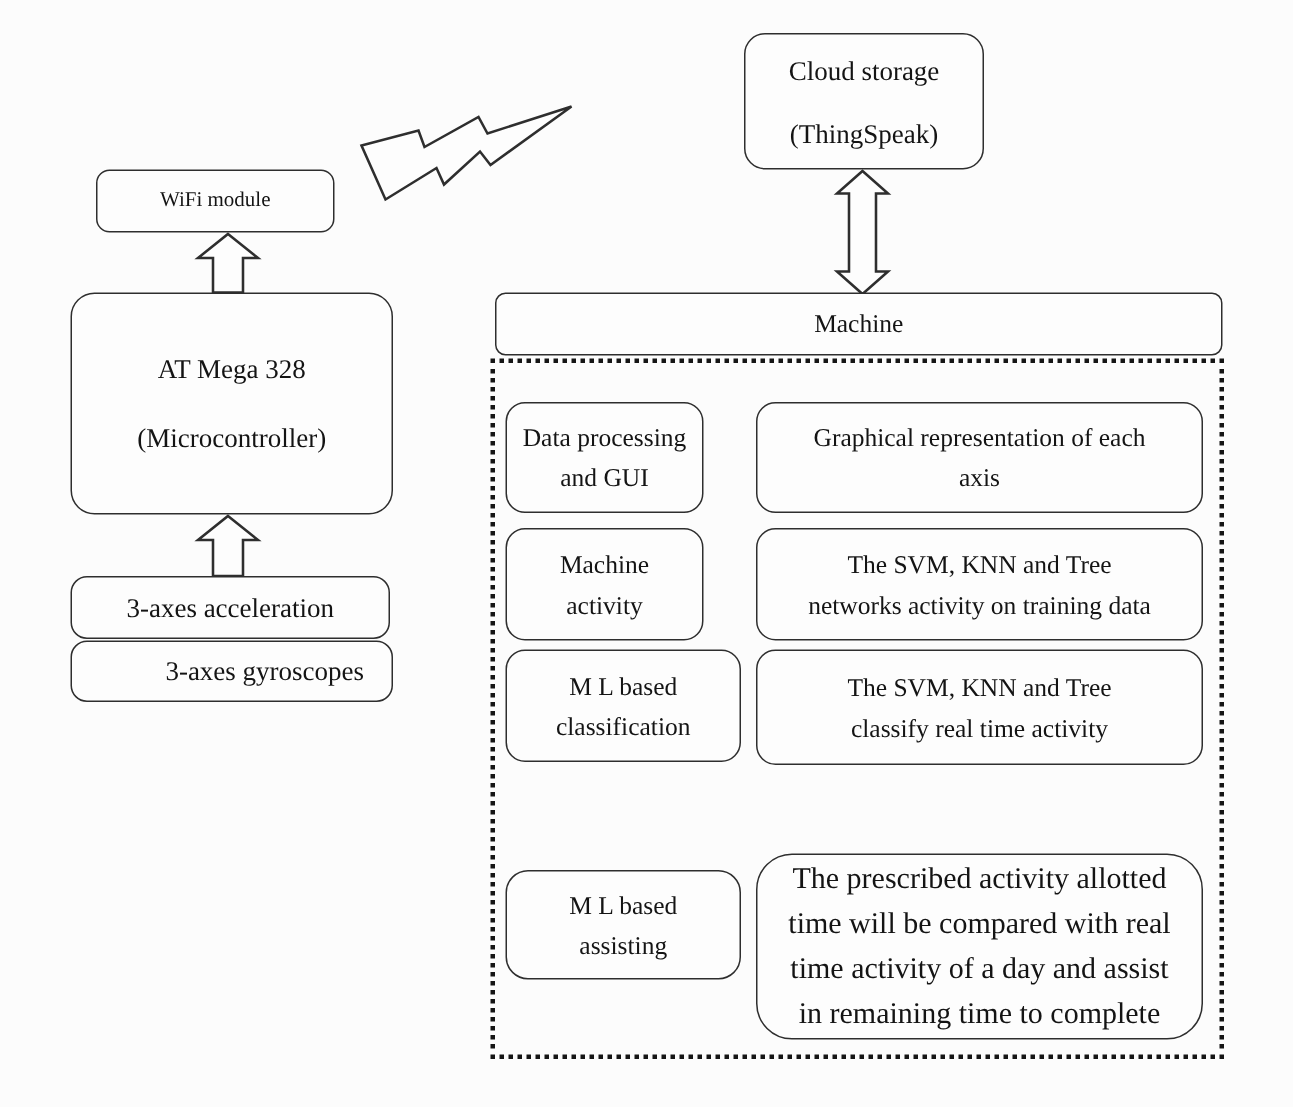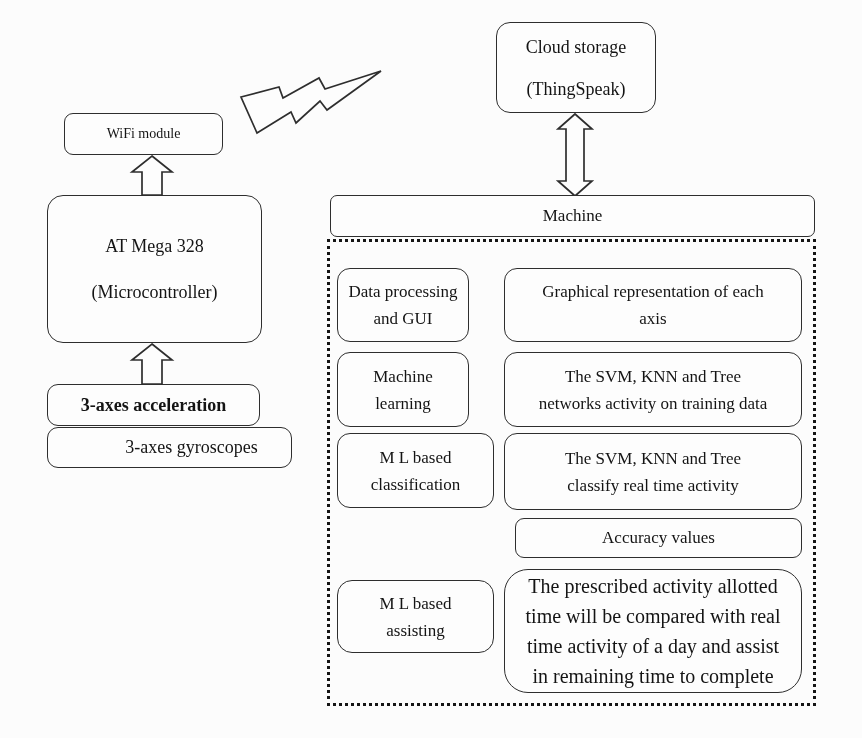--- a/index.html
+++ b/index.html
@@ -21,22 +21,22 @@
     flex-direction: column;
     align-items: center;
     justify-content: center;
     text-align: center;
   }
   .box .line { display: block; }
 
   
   .wifi-box   { left: 64px;  top: 113px; width: 159px; height: 42px; border-radius: 9px;  font-size: 14px; }
   .mcu-box    { left: 47px;  top: 195px; width: 215px; height: 148px; border-radius: 16px; font-size: 18px; line-height: 46px; }
-  .accel-box  { left: 47px;  top: 384px; width: 213px; height: 42px; border-radius: 11px; font-size: 18px; font-weight: bold; }
-  .gyro-box   { left: 47px;  top: 427px; width: 245px; height: 41px; border-radius: 11px; font-size: 18px; padding-left: 44px; }
+  .accel-box  { left: 47px;  top: 384px; width: 213px; height: 42px; border-radius: 11px; font-size: 18px; }
+  .gyro-box   { left: 47px;  top: 427px; width: 215px; height: 41px; border-radius: 11px; font-size: 18px; padding-left: 44px; }
 
   
   .cloud-box  { left: 496px; top: 22px;  width: 160px; height: 91px; border-radius: 14px; font-size: 18px; line-height: 42px; }
   .matlab-box { left: 330px; top: 195px; width: 485px; height: 42px; border-radius: 7px;  font-size: 17px; }
 
   .dotted-container {
     position: absolute;
     left: 327px; top: 239px;
     width: 489px; height: 467px;
     box-sizing: border-box;
@@ -112,39 +112,36 @@
     <span class="line">Data processing</span>
     <span class="line">and GUI</span>
   </div>
   <div class="box proc gr-box">
     <span class="line">Graphical representation of each</span>
     <span class="line">axis</span>
   </div>
 
   <div class="box proc ml-box">
     <span class="line">Machine</span>
-    <span class="line">learning</span>
+    <span class="line">activity</span>
   </div>
   <div class="box proc svm1-box">
     <span class="line">The SVM, KNN and Tree</span>
     <span class="line">networks activity on training data</span>
   </div>
 
   <div class="box proc mlc-box">
     <span class="line">M L based</span>
     <span class="line">classification</span>
   </div>
   <div class="box proc svm2-box">
     <span class="line">The SVM, KNN and Tree</span>
     <span class="line">classify real time activity</span>
   </div>
 
-  <div class="box acc-box">
-    <span class="line">Accuracy values</span>
-  </div>
 
   <div class="box proc mla-box">
     <span class="line">M L based</span>
     <span class="line">assisting</span>
   </div>
   <div class="box presc-box">
     <span class="line">The prescribed activity allotted</span>
     <span class="line">time will be compared with real</span>
     <span class="line">time activity of a day and assist</span>
     <span class="line">in remaining time to complete</span>

